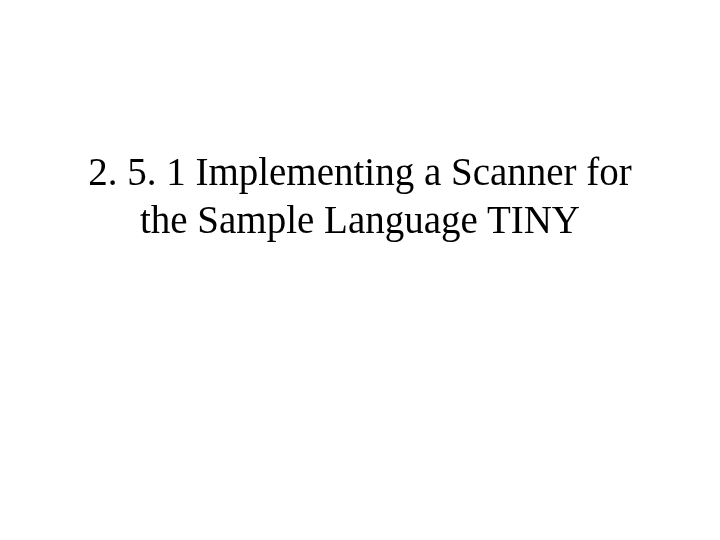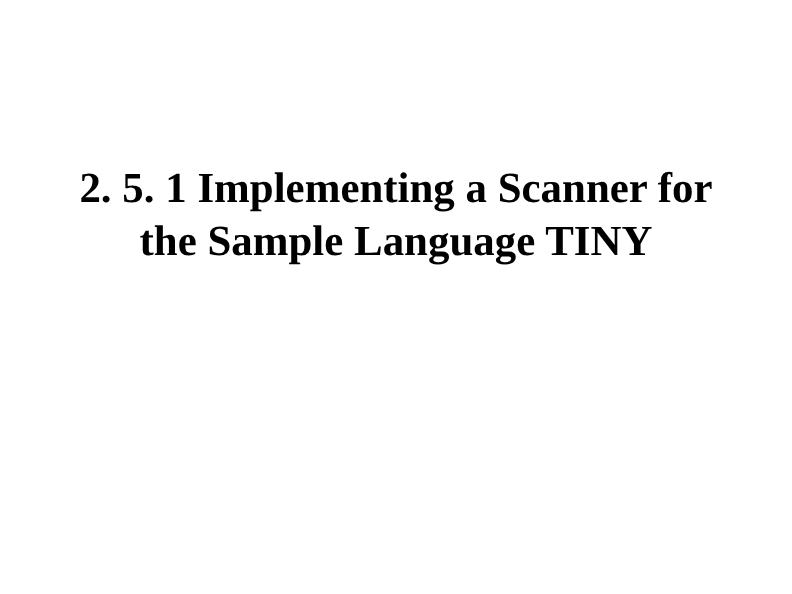--- a/index.html
+++ b/index.html
@@ -16,21 +16,21 @@
     }
     .slide {
       width: 100%;
       height: 100%;
       padding-top: 148px;
       padding-left: 60px;
       padding-right: 60px;
     }
     .heading {
       font-size: 39px;
-      font-weight: bold;
+      font-weight: normal;
       color: #000000;
       text-align: center;
       line-height: 1.22;
     }
   </style>
 </head>
 <body>
 
 <div class="slide">
   <h1 class="heading">2. 5. 1 Implementing a Scanner for the Sample Language TINY</h1>

